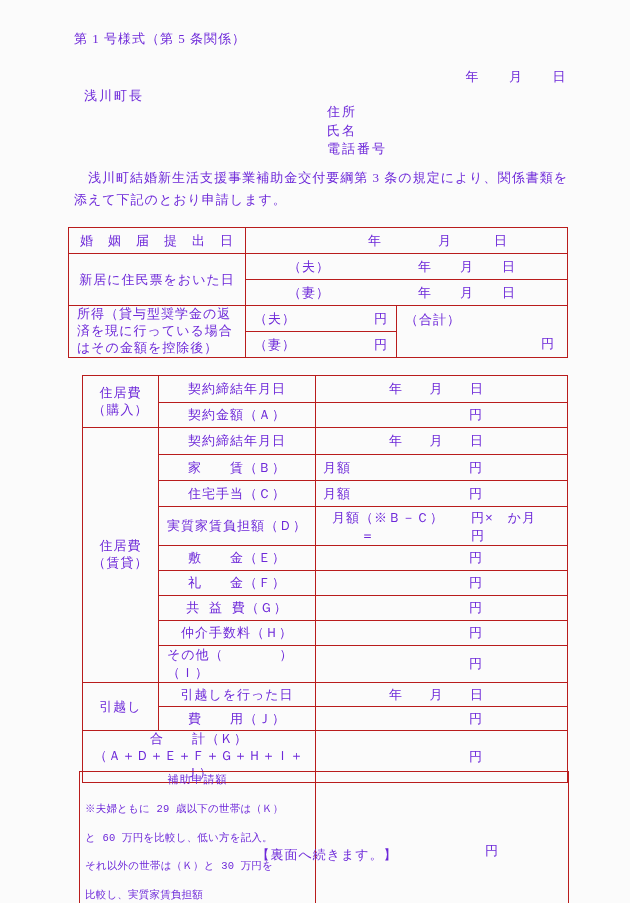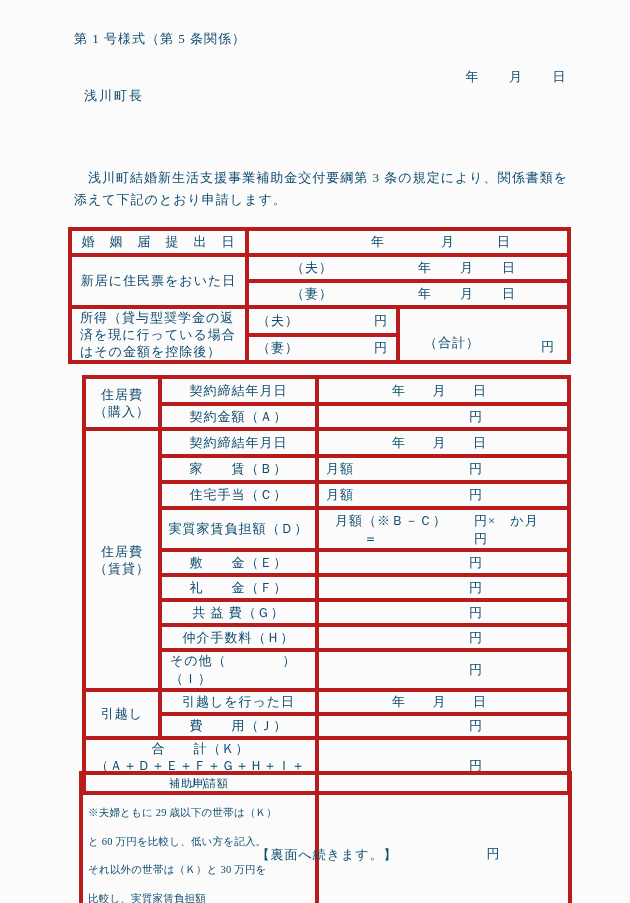--- a/index.html
+++ b/index.html
@@ -1,49 +1,49 @@
 <!DOCTYPE html>
 <html><head>
 <meta charset="utf-8">
 <style>
   * { margin:0; padding:0; box-sizing:border-box; }
   html,body { background:#fbfbfb; }
   .page {
     position:relative; width:630px; height:903px; background:#fbfbfb;
     font-family:"Liberation Serif","DejaVu Serif",serif;
-    font-size:13px; color:#0c4a6e; letter-spacing:1px; overflow:hidden;
+    font-size:13px; color:#6d28d9; letter-spacing:1px; overflow:hidden;
   }
   .form-number { position:absolute; left:74px; top:30px; }
   .doc-title   { position:absolute; left:0; right:0; top:50px; text-align:center; letter-spacing:2px; }
   .date-line   { position:absolute; right:63px; top:68px; letter-spacing:1.5px; }
   .addressee   { position:absolute; left:84px; top:87px; letter-spacing:2px; }
   .applicant   { position:absolute; left:327px; top:103px; line-height:18.5px; letter-spacing:2px; }
   .intro       { position:absolute; left:74px; top:167px; width:494px; line-height:22px; text-align:justify; }
 
   table { position:absolute; border-collapse:collapse; table-layout:fixed; }
-  td { border:4px solid #b91c1c; padding:0; vertical-align:middle; }
+  td { border:1px solid #b91c1c; padding:0; vertical-align:middle;font-family:Liberation Mono, monospace; }
 
   .t1 { left:68px; top:227px; width:499px; }
   .t1 tr { height:26px; }
   .t2 { left:82px; top:375px; width:485px; }
   .t3 { left:79px; top:771px; width:489px; }
   .t3 tr { height:72px; }
 
   .h24{height:24px}.h25{height:25px}.h26{height:26px}.h27{height:27px}.h36{height:36px}.h38{height:38px}
 
   .lbl-c { text-align:center; }
   .lbl-wrap { text-align:left; padding:0 8px; line-height:17px; }
   .marriage-val { padding-left:122px; }
 
   .cf { display:flex; justify-content:space-between; align-items:center; }
   .sd { padding-left:42px; padding-right:51px; }
   .ic { padding-left:8px;  padding-right:8px; }
 
   .tc { position:relative; height:50px; }
-  .tc .tl { position:absolute; left:24px;  top:4px;margin-top:20px; }
+  .tc .tl { position:absolute; left:8px;  top:4px; }
   .tc .ty { position:absolute; right:12px; bottom:4px; }
 
   .group { text-align:center; line-height:17px; }
   .c2 { text-align:center; }
   .c2-left { text-align:left; padding-left:8px; }
   .date-cell { text-align:left; padding-left:73px; letter-spacing:0.5px; }
   .yen-cell { text-align:right; padding-right:84px; }
   .monthly { padding:0 84px 0 7px; }
 
   .dc { position:relative; height:38px; font-size:13px; }
@@ -64,20 +64,25 @@
 </style>
 </head>
 <body>
 
 <div class="page">
 
   <div class="form-number">第 1 号様式（第 5 条関係）</div>
   <div class="date-line">年　　月　　日</div>
   <div class="addressee">浅川町長</div>
 
+  <div class="applicant">
+    <div>住所</div>
+    <div>氏名</div>
+    <div>電話番号</div>
+  </div>
 
   <div class="intro">　浅川町結婚新生活支援事業補助金交付要綱第 3 条の規定により、関係書類を添えて下記のとおり申請します。</div>
 
   <table class="t1">
     <colgroup>
         <col style="width:177px">
         <col style="width:151px">
         <col style="width:171px">
       </colgroup>
     <tbody>

